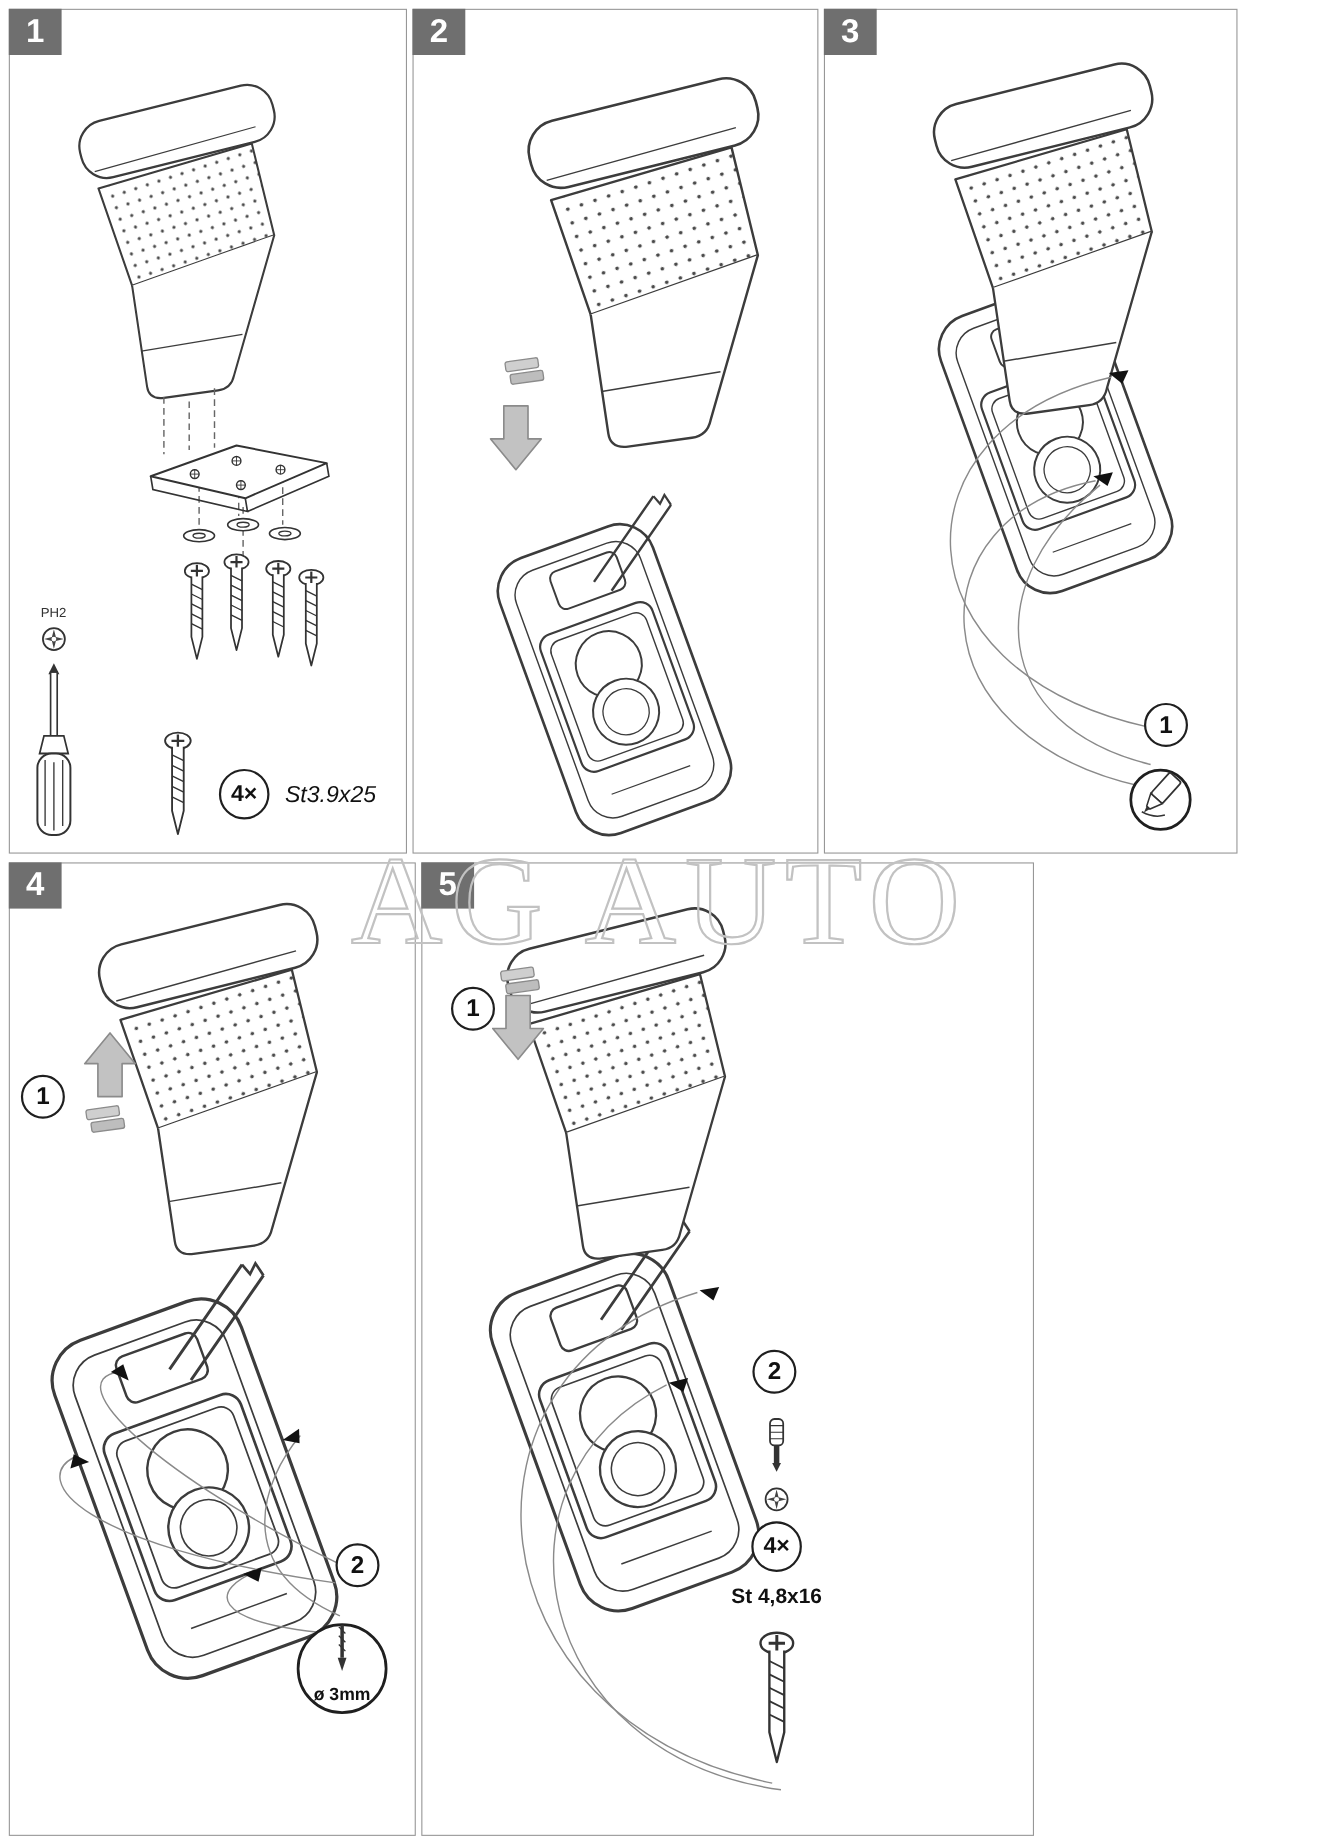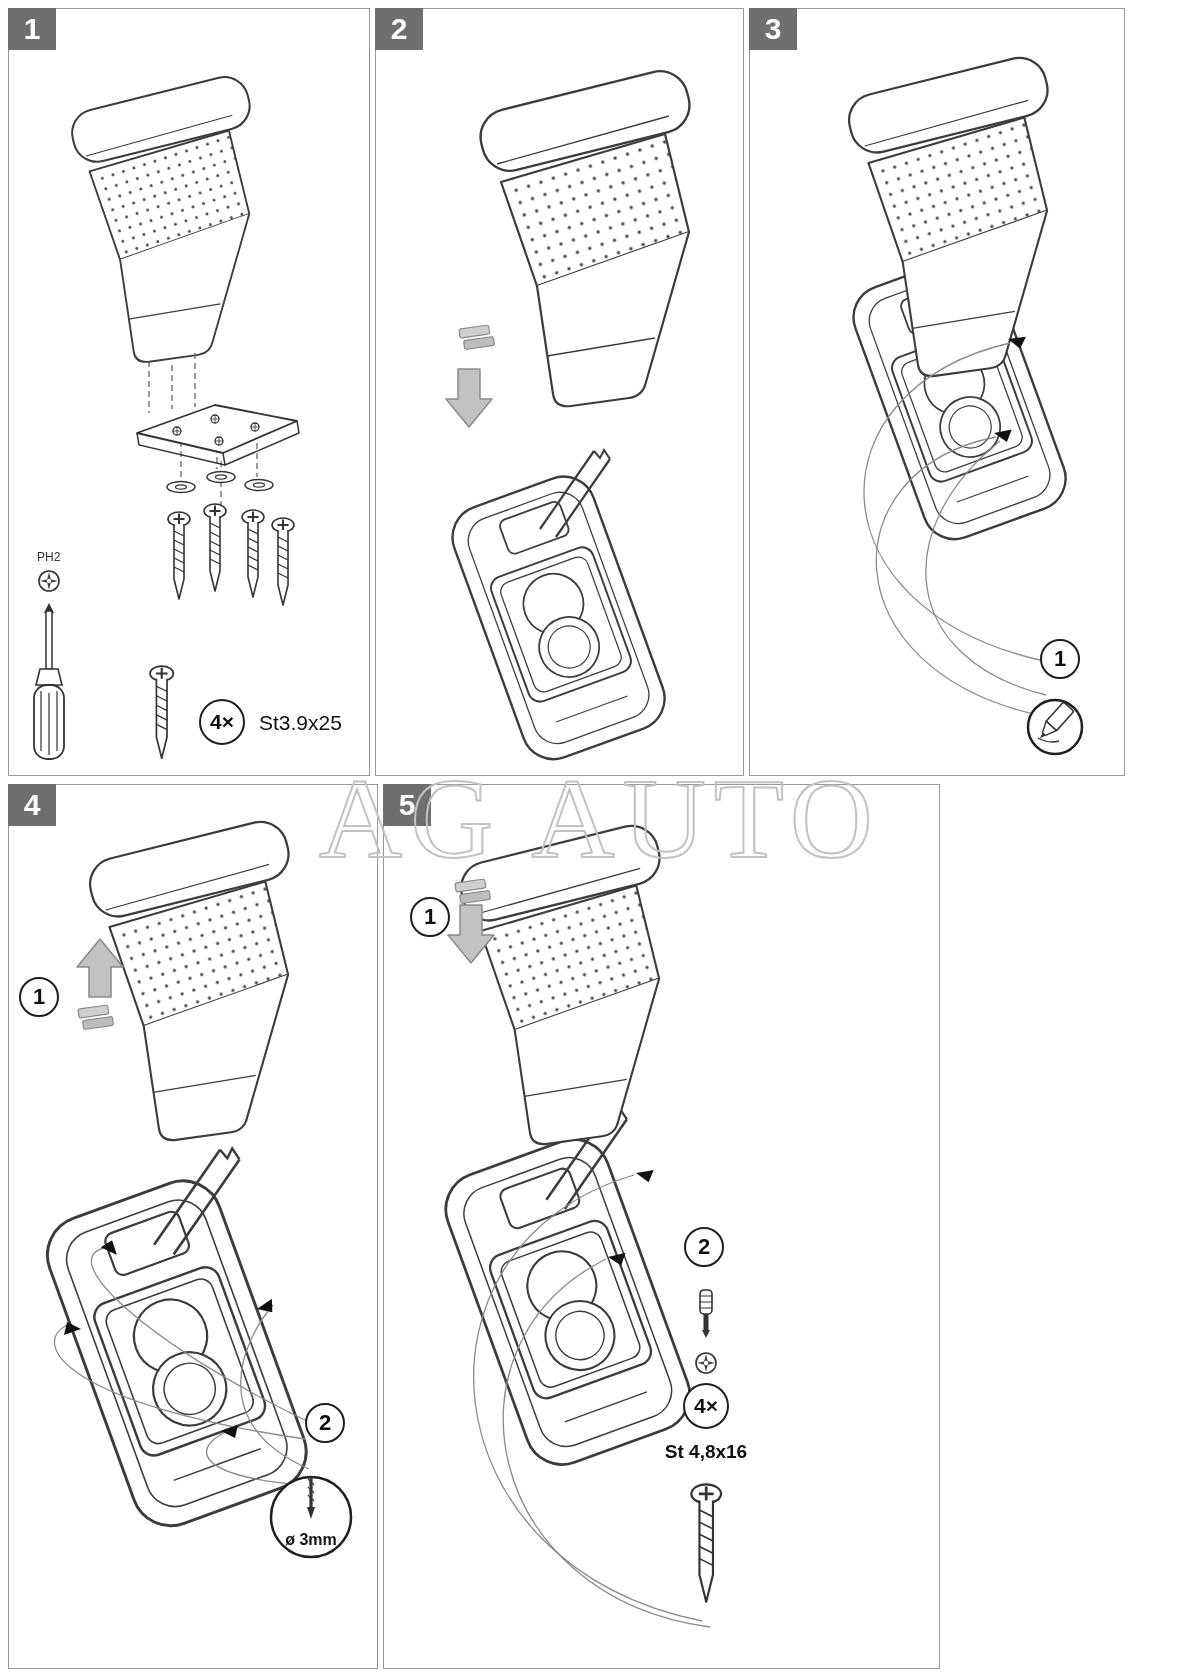--- a/index.html
+++ b/index.html
@@ -148,21 +148,21 @@
       <use href="#g-screw" transform="translate(158,502)"></use>
       <use href="#g-screw" transform="translate(194,494)"></use>
       <use href="#g-screw" transform="translate(232,500)"></use>
       <use href="#g-screw" transform="translate(262,508)"></use>
       <text x="28" y="552" font-size="12" fill="#333">PH2</text>
       <use href="#g-ph" transform="translate(40,572)"></use>
       <use href="#g-screwdriver" transform="translate(20,592)"></use>
       <use href="#g-screw" transform="translate(140,656) scale(1.06)"></use>
     </svg>
     <div class="qty-circle" style="left:190px; top:690px;">4×</div>
-    <div class="spec-label" style="left:250px; top:702px;">St3.9x25</div>
+    <div class="spec-label" style="left:250px; top:702px;font-style:italic;">St3.9x25</div>
   </div>
 
   <div class="panel" style="left:375px; top:8px; width:369px; height:768px;">
     <div class="badge">2</div>
     <svg width="369" height="768" viewBox="0 0 369 768">
       <use href="#g-console" transform="translate(68,448)"></use>
       <use href="#g-armrest" transform="translate(95,55)"></use>
       <use href="#g-latch" transform="translate(84,318) rotate(-8 15 9)"></use>
       <use href="#g-block-arrow-down" transform="translate(70,360)"></use>
     </svg>

